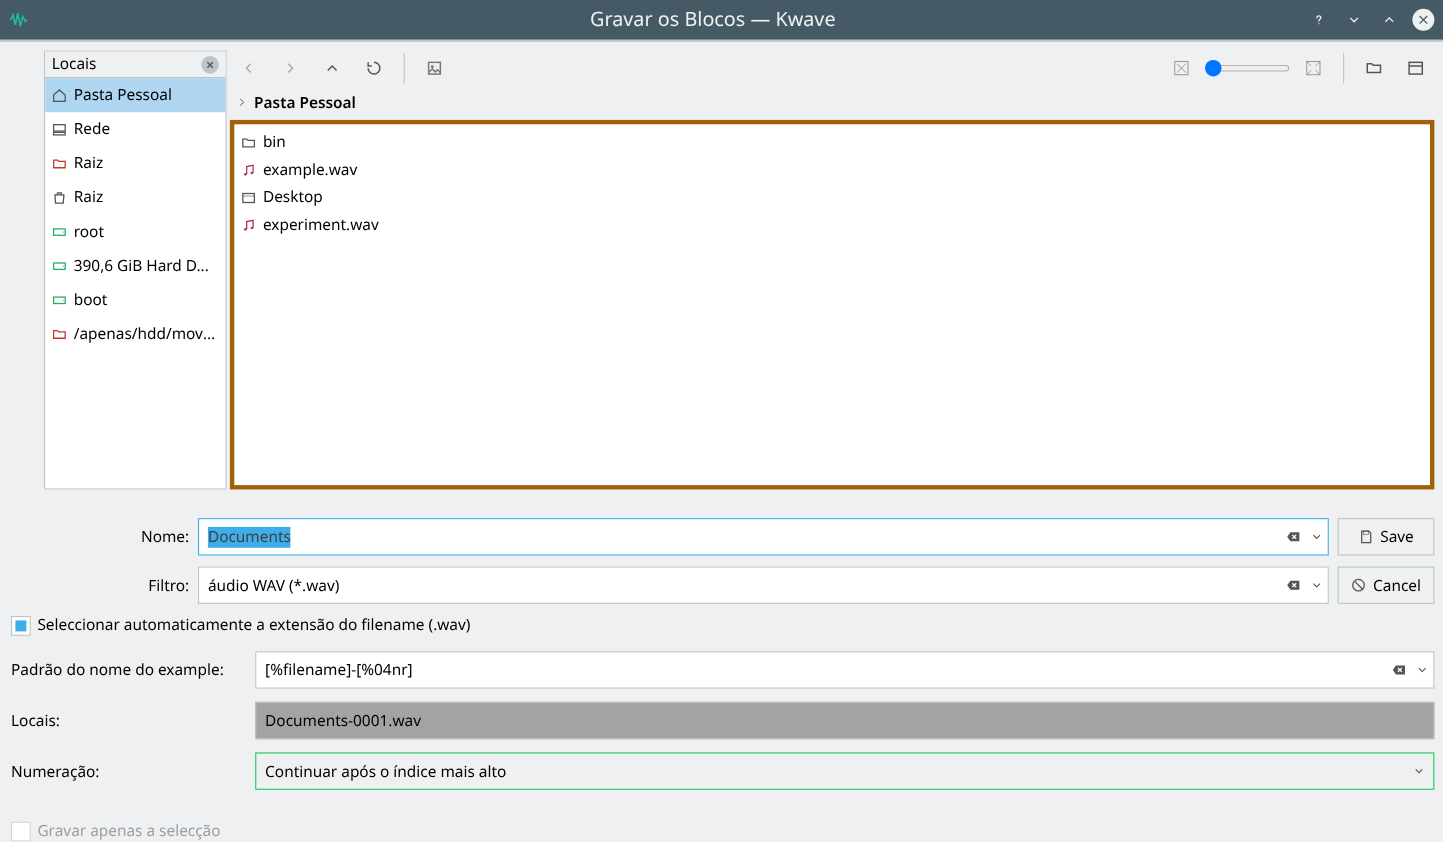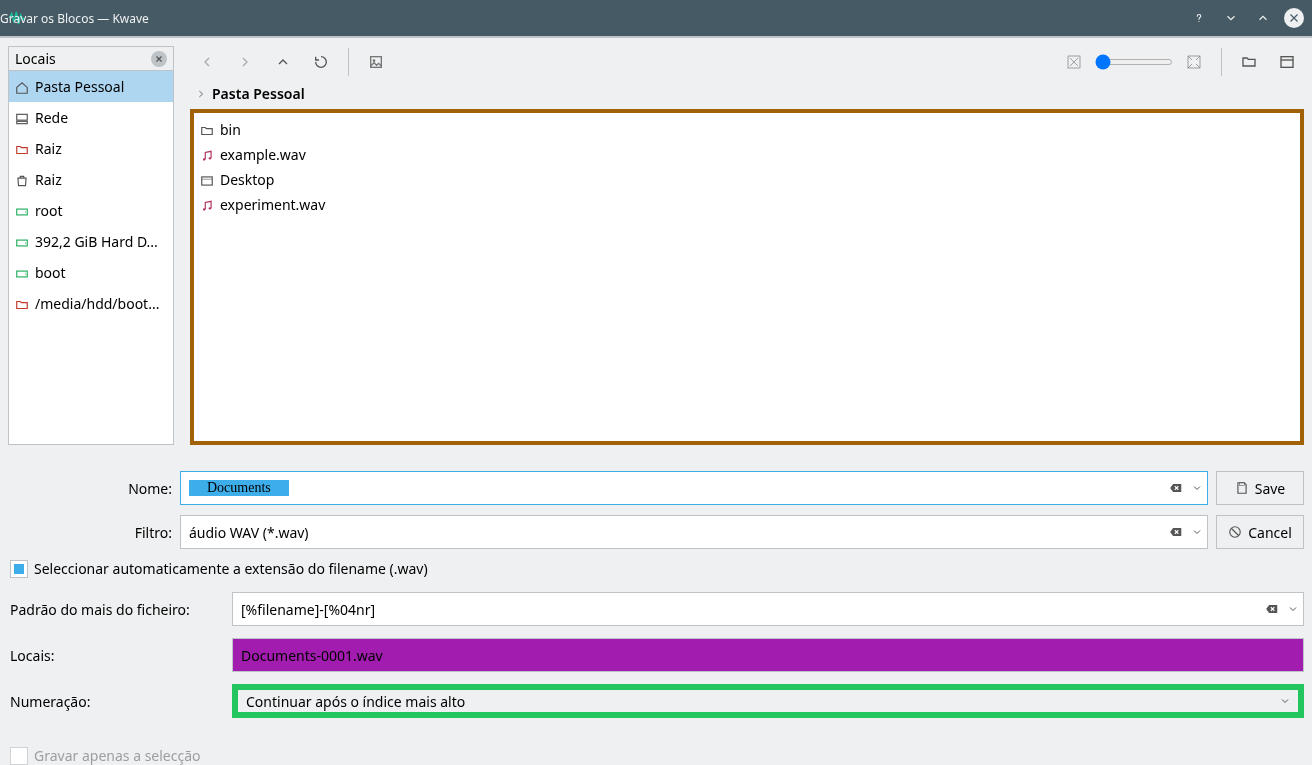--- a/index.html
+++ b/index.html
@@ -4,31 +4,31 @@
 <style>
 * { box-sizing: border-box; margin: 0; padding: 0; font-family: "Noto Sans", "Segoe UI", sans-serif; font-size: 14px; }
 body { width: 1312px; height: 765px; background: #eff0f1; overflow: hidden; }
 
 .titlebar {
   height: 36px; background: #455a64; color: #eff0f1;
   display: flex; align-items: center; padding: 0 8px;
   position: relative;
 }
 .titlebar .app-icon { width: 18px; height: 18px; }
-.titlebar .title { position:absolute; left:0; right:16px; font-size: 12px; pointer-events:none;}
+.titlebar .title { position:absolute; left:0; right:16px; text-align:center; font-size: 18px; pointer-events:none;}
 .titlebar .controls { margin-left: auto; display: flex; gap: 10px; align-items:center; z-index:1;}
 .titlebar .controls .tb-btn { width: 22px; height: 22px; display:flex; align-items:center; justify-content:center; color:#eff0f1; cursor:pointer;}
 .titlebar .controls .tb-btn.close { background:#eff0f1; color:#455a64; border-radius:50%; width:20px; height:20px;}
 .titlebar .controls svg { width:14px; height:14px; }
 
 .accentbar { height:2px; background:#bdc3c7; }
 
 .main { display:flex; flex-direction:column; height: calc(765px - 38px); padding: 8px 8px 0 8px; gap: 6px;}
 
-.toprow { display:flex; gap:16px; height: 448px;}
+.toprow { display:flex; gap:3px; height: 448px; margin-left: 32px;}
 
 .places-panel { width: 166px; display:flex; flex-direction:column; background:#fff; border:1px solid #bdc3c7; }
 .places-header { display:flex; align-items:center; justify-content:space-between; padding:2px 6px; background:#eff0f1; border-bottom:1px solid #bdc3c7;}
 .places-header .close-places { width:16px; height:16px; border-radius:50%; background:#bdc3c7; display:flex; align-items:center;justify-content:center; color:#555;}
 .places-list { flex:1; overflow:hidden; }
 .place-item { display:flex; align-items:center; gap:6px; padding: 6px 6px; white-space:nowrap; overflow:hidden; text-overflow:ellipsis;}
 .place-item.selected { background:#aed6f1; }
 .place-item .pi-icon { width:14px; height:14px; flex:0 0 14px;}
 .place-item .pi-label { overflow:hidden; text-overflow:ellipsis; }
 
@@ -47,34 +47,34 @@
 .filelist { flex:1; background:#fff; border:4px solid #a16207; padding:4px 2px; overflow:auto;}
 .file-item { display:flex; align-items:center; gap:6px; padding:3px 4px;}
 .file-item .fi-icon { width:14px; height:14px; flex:0 0 14px;}
 .file-item.audio .fi-icon{ color:#b03060;}
 
 .formgrid { display:grid; grid-template-columns: 164px 1fr 88px; column-gap:8px; row-gap:10px; align-items:center; margin-top:20px;}
 .formlabel { text-align:right; padding-right:0;}
 .input-wrap { position:relative; display:flex; align-items:center;}
 .textfield { width:100%; height:34px; border:1px solid #bdc3c7; background:#fff; padding:0 30px 0 8px; font-size:14px; outline:none;}
 .textfield.focus { border-color:#3daee9;}
-.sel-text{ background:#3daee9; color:#000000; padding:0 18px;font-family:Liberation Serif, serif;}
+.sel-text{ background:#3daee9; color:#404040; padding:0 0;}
 .clear-btn { position:absolute; right:24px; width:16px; height:16px; display:flex; align-items:center;justify-content:center; color:#555;}
 .dropdown-btn { position:absolute; right:4px; width:14px; height:14px; display:flex; align-items:center;justify-content:center; color:#555;}
 .actionbtn { height:34px; border:1px solid #bdc3c7; background:#eff0f1; display:flex; align-items:center; justify-content:center; gap:6px; padding:0 6px; cursor:pointer;}
 .actionbtn svg{width:14px;height:14px;}
 
 .check-row { display:flex; align-items:center; gap:6px; margin-top:4px; padding-left:2px;}
 .kcheck { width:18px; height:18px; border:1px solid #bdc3c7; background:#fff; display:flex; align-items:center;justify-content:center;}
 .kcheck .inner { width:10px; height:10px; background:#3daee9;}
 
 .bottom-grid { display:grid; grid-template-columns: 216px 1fr; column-gap:8px; row-gap:12px; align-items:center; margin-top:8px;}
 .bottom-grid .formlabel { text-align:left; padding-left:2px;}
-.readonly { background:#a21caf; border:1px solid #bdc3c7; height:34px; display:flex; align-items:center; padding:0 8px;}
-.combo { background:#eff0f1; border:6px solid #22c55e; height:34px; display:flex; align-items:center; padding:0 8px; position:relative;}
+.readonly { background:#a3a3a3; border:1px solid #bdc3c7; height:34px; display:flex; align-items:center; padding:0 8px;}
+.combo { background:#eff0f1; border:1px solid #22c55e; height:34px; display:flex; align-items:center; padding:0 8px; position:relative;}
 .combo .dropdown-btn{ right:6px;}
 
 .disabled { color:#9a9fa3;}
 .kcheck.disabled{ border-color:#d0d3d6;}
 </style>
 </head>
 <body>
 
 <div class="titlebar">
   <svg class="app-icon" viewBox="0 0 24 24">
@@ -149,34 +149,34 @@
                 <rect x="3" y="7" width="18" height="10" stroke="#27ae60" stroke-width="2" fill="none"></rect>
                 <circle cx="18" cy="12" r="1" fill="#27ae60"></circle>
               </svg></span>
             <span class="pi-label">root</span>
           </div>
           <div class="place-item">
             <span class="pi-icon"><svg viewBox="0 0 24 24">
                 <rect x="3" y="7" width="18" height="10" stroke="#27ae60" stroke-width="2" fill="none"></rect>
                 <circle cx="18" cy="12" r="1" fill="#27ae60"></circle>
               </svg></span>
-            <span class="pi-label">392,2 GiB Hard D...</span>
+            <span class="pi-label">390,6 GiB Hard D...</span>
           </div>
           <div class="place-item">
             <span class="pi-icon"><svg viewBox="0 0 24 24">
                 <rect x="3" y="7" width="18" height="10" stroke="#27ae60" stroke-width="2" fill="none"></rect>
                 <circle cx="18" cy="12" r="1" fill="#27ae60"></circle>
               </svg></span>
             <span class="pi-label">boot</span>
           </div>
           <div class="place-item">
             <span class="pi-icon"><svg viewBox="0 0 24 24">
                 <path d="M3 6h6l2 2h10v10H3z" stroke="#c0392b" stroke-width="2" fill="none"></path>
               </svg></span>
-            <span class="pi-label">/media/hdd/boot...</span>
+            <span class="pi-label">/apenas/hdd/movi...</span>
           </div>
         </div>
     </div>
 
     <div class="rightcol">
 
       <div class="toolbar">
         <div class="tbtn">
             <svg viewBox="0 0 24 24">
               <path d="M15 6l-6 6 6 6" stroke="#aaa" stroke-width="2" fill="none"></path>
@@ -328,21 +328,21 @@
   </div>
 
   <div class="check-row">
     <div class="kcheck">
         <div class="inner"></div>
       </div>
     <span>Seleccionar automaticamente a extensão do filename (.wav)</span>
   </div>
 
   <div class="bottom-grid">
-    <div class="formlabel">Padrão do mais do ficheiro:</div>
+    <div class="formlabel">Padrão do nome do example:</div>
     <div class="input-wrap">
       <div class="textfield" style="display:flex;align-items:center;">
         <span>[%filename]-[%04nr]</span>
       </div>
       <div class="clear-btn" style="right:24px">
           <svg width="14" height="14" viewBox="0 0 24 24">
             <path d="M7 5h14v14H7L2 12z" fill="#555"></path>
             <path d="M10 9l6 6M16 9l-6 6" stroke="#fff" stroke-width="2"></path>
           </svg>
         </div>

